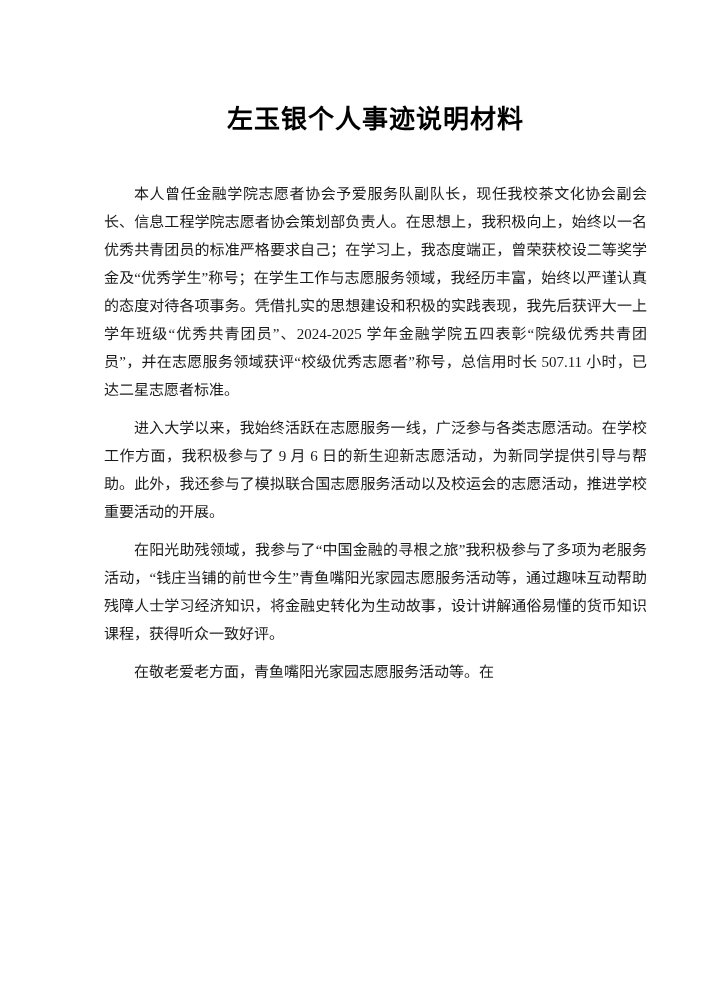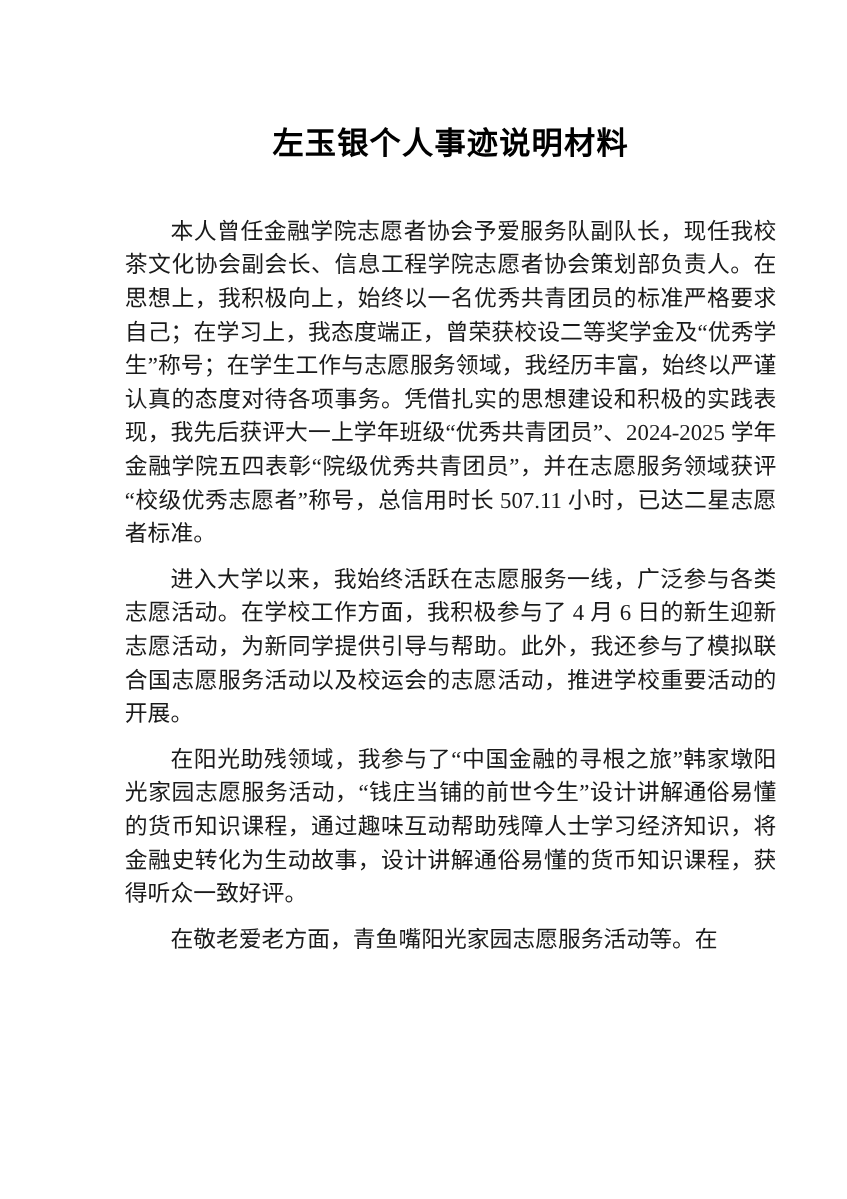--- a/index.html
+++ b/index.html
@@ -22,34 +22,34 @@
     font-weight: bold;
     font-size: 26px;
     line-height: 32px;
     letter-spacing: 1px;
     text-align: center;
     color: #000000;
     margin: 0 0 44px 0;
   }
   .doc-body p {
     font-family: "Liberation Serif", "DejaVu Serif", serif;
-    font-size: 19px;
+    font-size: 15px;
     line-height: 28px;
     text-align: justify;
     text-justify: inter-ideograph;
     text-indent: 2em;
     color: #1a1a1a;
     margin: 0 0 10px 0;
     word-break: break-all;
   }
 </style>
 </head>
 <body>
 
 <div class="page">
   <h1 class="doc-title">左玉银个人事迹说明材料</h1>
   <div class="doc-body">
     <p>本人曾任金融学院志愿者协会予爱服务队副队长，现任我校茶文化协会副会长、信息工程学院志愿者协会策划部负责人。在思想上，我积极向上，始终以一名优秀共青团员的标准严格要求自己；在学习上，我态度端正，曾荣获校设二等奖学金及“优秀学生”称号；在学生工作与志愿服务领域，我经历丰富，始终以严谨认真的态度对待各项事务。凭借扎实的思想建设和积极的实践表现，我先后获评大一上学年班级“优秀共青团员”、2024-2025 学年金融学院五四表彰“院级优秀共青团员”，并在志愿服务领域获评“校级优秀志愿者”称号，总信用时长 507.11 小时，已达二星志愿者标准。</p>
-    <p>进入大学以来，我始终活跃在志愿服务一线，广泛参与各类志愿活动。在学校工作方面，我积极参与了 4 月 6 日的新生迎新志愿活动，为新同学提供引导与帮助。此外，我还参与了模拟联合国志愿服务活动以及校运会的志愿活动，推进学校重要活动的开展。</p>
-    <p>在阳光助残领域，我参与了“中国金融的寻根之旅”韩家墩阳光家园志愿服务活动，“钱庄当铺的前世今生”设计讲解通俗易懂的货币知识课程，通过趣味互动帮助残障人士学习经济知识，将金融史转化为生动故事，设计讲解通俗易懂的货币知识课程，获得听众一致好评。</p>
+    <p>进入大学以来，我始终活跃在志愿服务一线，广泛参与各类志愿活动。在学校工作方面，我积极参与了 9 月 6 日的新生迎新志愿活动，为新同学提供引导与帮助。此外，我还参与了模拟联合国志愿服务活动以及校运会的志愿活动，推进学校重要活动的开展。</p>
+    <p>在阳光助残领域，我参与了“中国金融的寻根之旅”我积极参与了多项为老服务活动，“钱庄当铺的前世今生”青鱼嘴阳光家园志愿服务活动等，通过趣味互动帮助残障人士学习经济知识，将金融史转化为生动故事，设计讲解通俗易懂的货币知识课程，获得听众一致好评。</p>
     <p>在敬老爱老方面，青鱼嘴阳光家园志愿服务活动等。在</p>
   </div>
 </div>
 
 </body></html>

